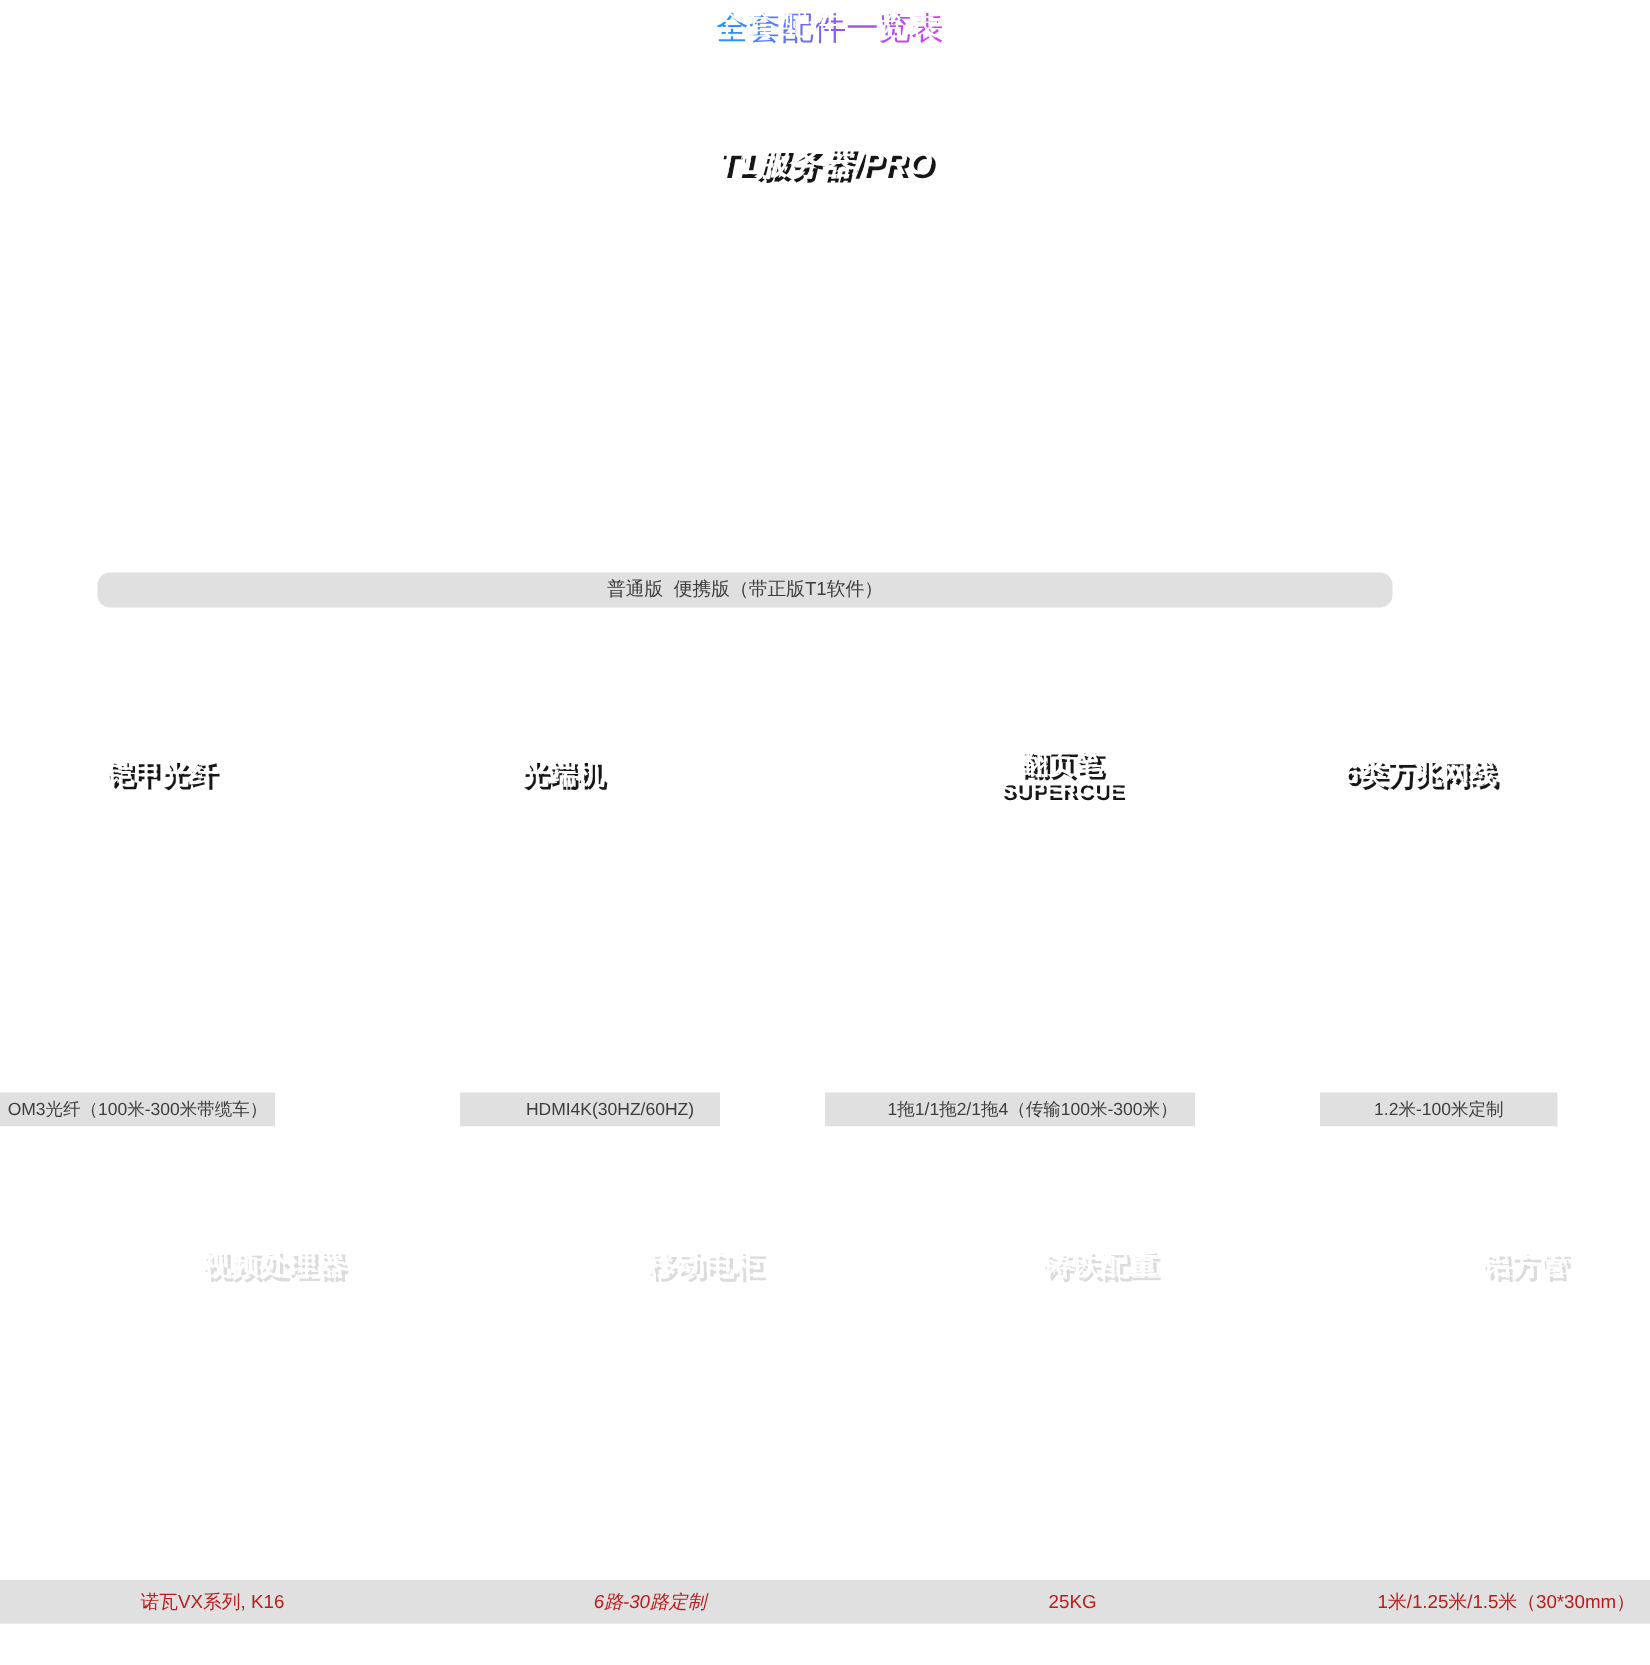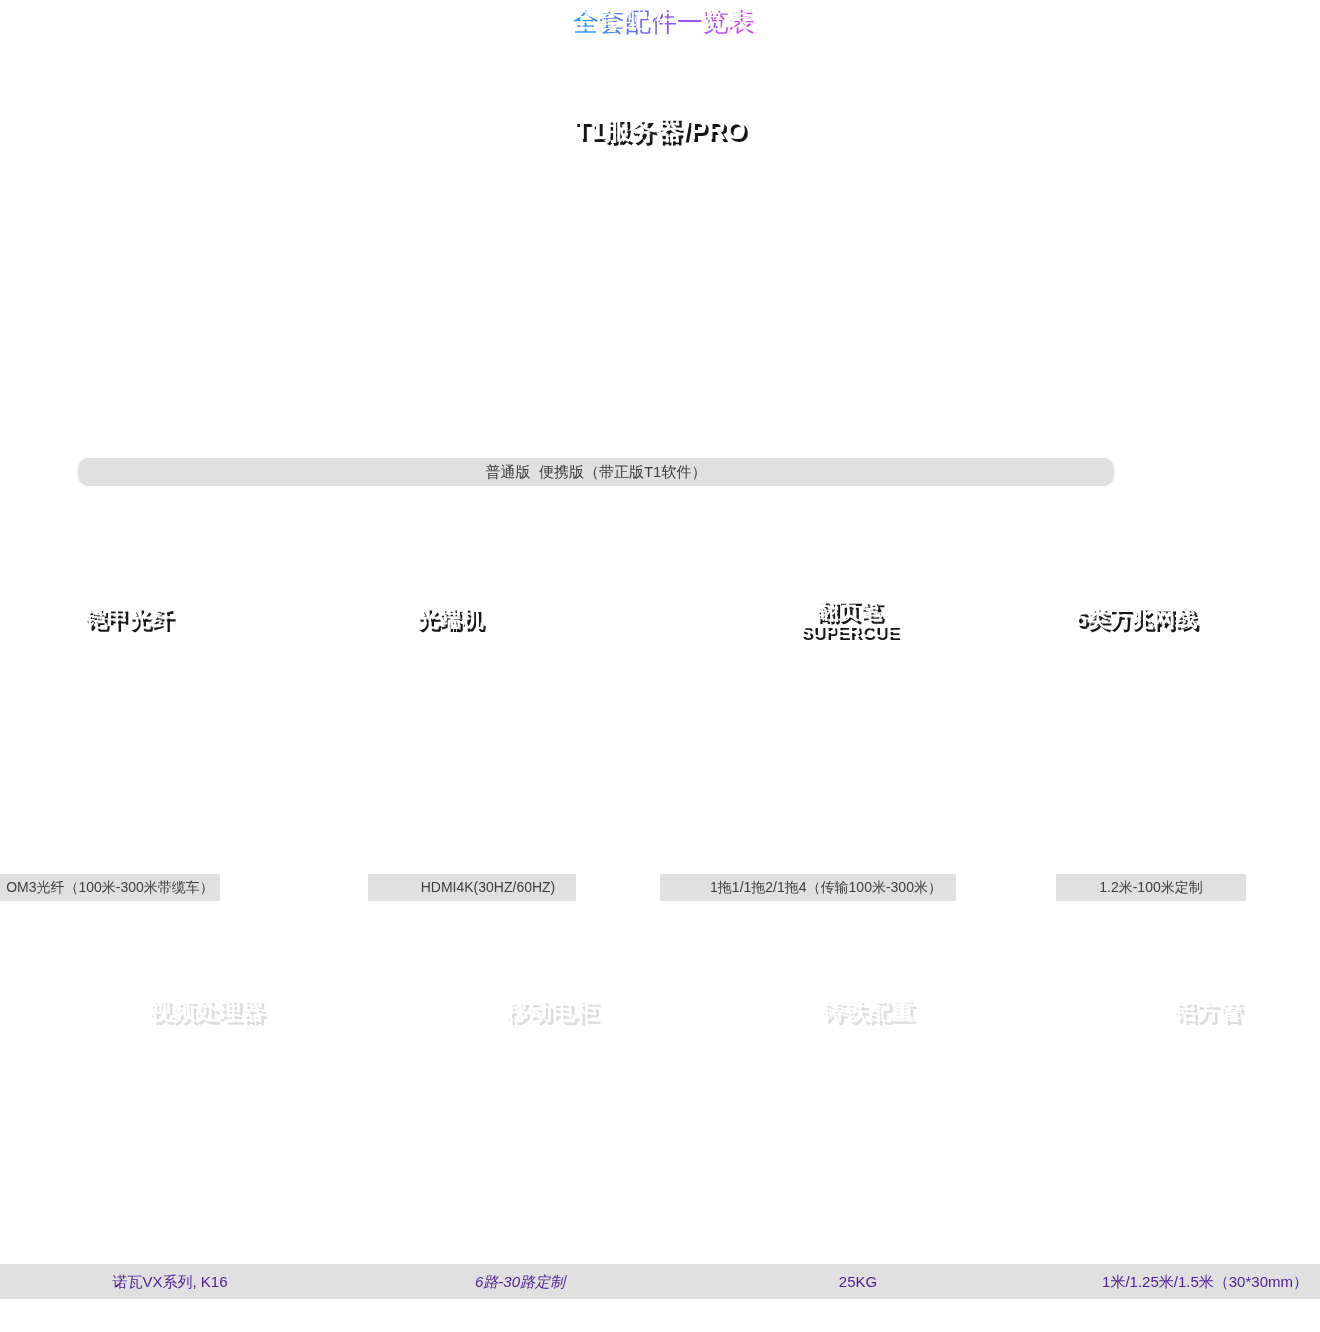--- a/index.html
+++ b/index.html
@@ -21,43 +21,43 @@
     -webkit-background-clip: text; background-clip: text;
     color: transparent;
   }
   .banner .grad-top { position: relative; color: #ffffff; }
 
   
   .shadow-text {
     color: #ffffff; font-weight: bold; white-space: nowrap;
     text-shadow: 3px 3px 0 #161616;
   }
-  .hero-title { top: 113px; left: 50%; font-size: 26px; }
+  .hero-title { top: 113px; left: 50%; font-size: 26px; font-style: italic; }
   .p-title { top: 604px; font-size: 22px; }
   .p-title-stack { top: 599px; text-align: center; margin-left: 36px; }
   .p-title-stack .line1 { font-size: 22px; display: block; line-height: 24px; }
   .p-title-stack .line2 { font-size: 17px; display: block; line-height: 18px; letter-spacing: 0.5px; }
 
   
   .faint-title {
     top: 996px; font-size: 23px; font-weight: bold; white-space: nowrap;
-    color: #ffffff; text-shadow: 3px 3px 0 #dcdcdc;
+    color: #ffffff; text-shadow: 3px 3px 0 #dcdcdc; margin-left: 12px;
   }
 
   
   .bar {
     background: #e0e0e0; color: #3d3d3d;
     text-align: center; white-space: pre; overflow: hidden;
   }
   .bar-hero { left: 78px; top: 458px; width: 1036px; height: 28px; line-height: 28px; font-size: 15px; border-radius: 10px; }
   .bar-r1 { top: 874px; height: 27px; line-height: 27px; font-size: 14px; }
   .bar-bottom { left: 0; top: 1264px; width: 1320px; height: 35px; }
   .bar-bottom .cell {
     position: absolute; top: 0; height: 35px; line-height: 35px;
-    font-size: 15px; color: #4c1d95; white-space: pre; transform: translateX(-50%);
+    font-size: 15px; color: #b91c1c; white-space: pre; transform: translateX(-50%);
   }
 </style>
 </head>
 <body>
 
 <div class="abs banner">
   <span class="grad-shadow">全套配件一览表</span>
   <span class="grad-top">全套配件一览表</span>
 </div>
 

